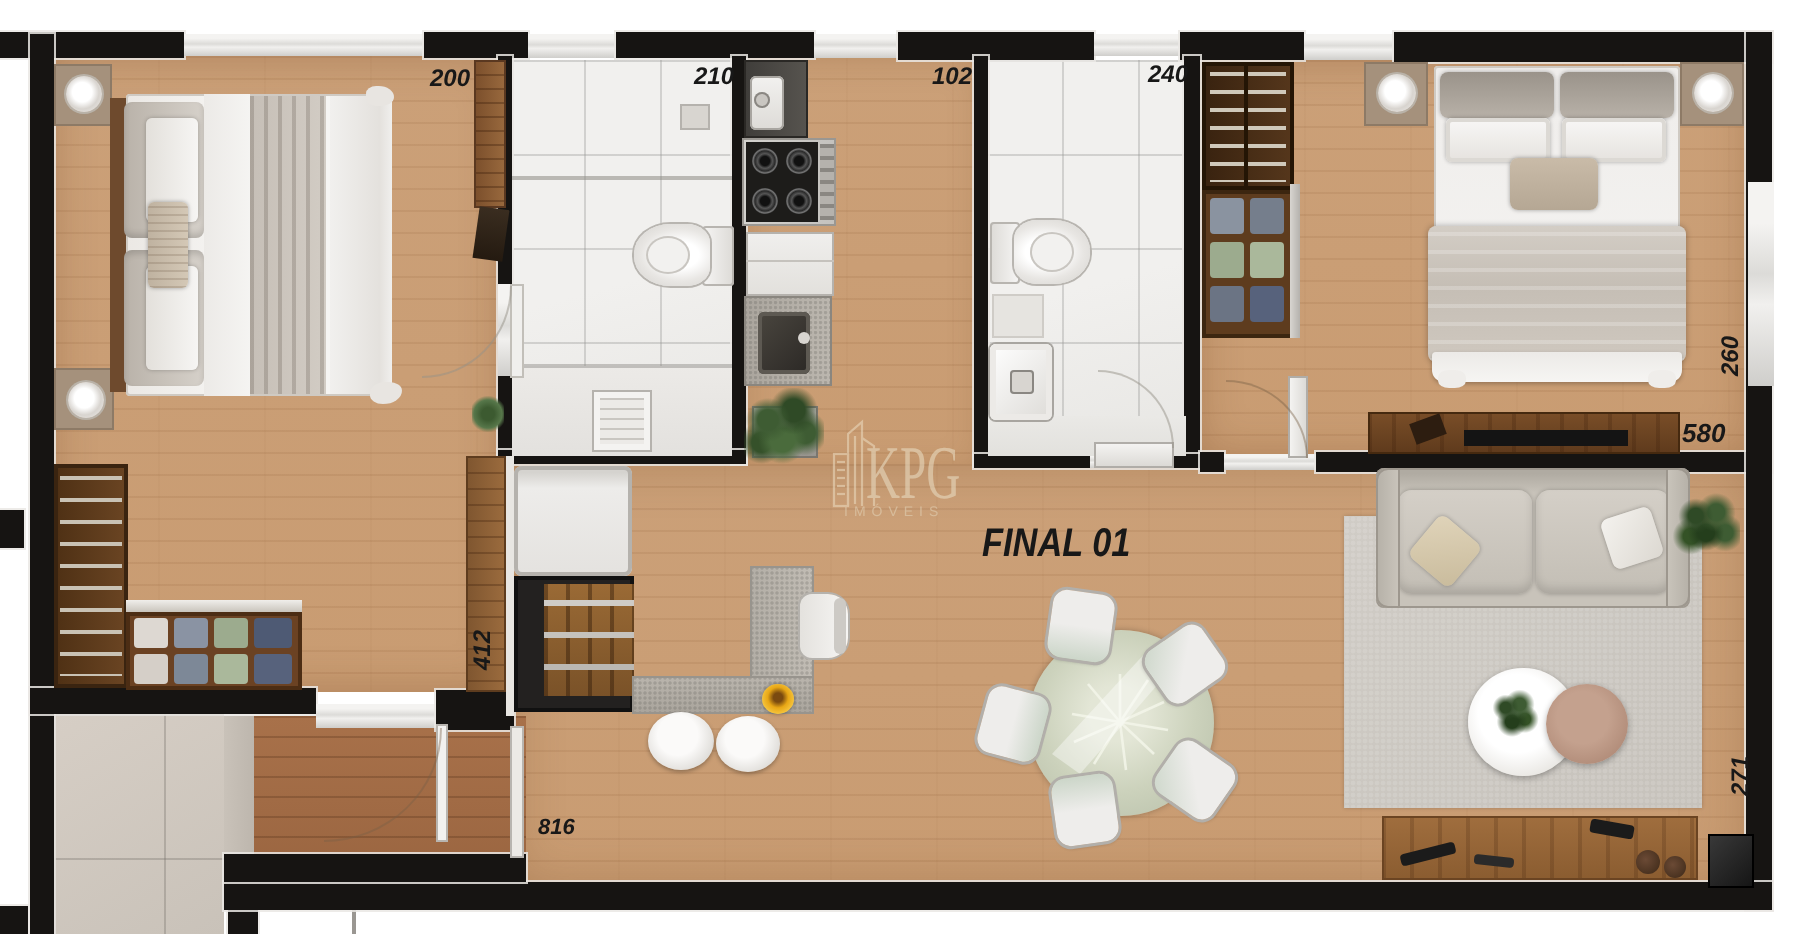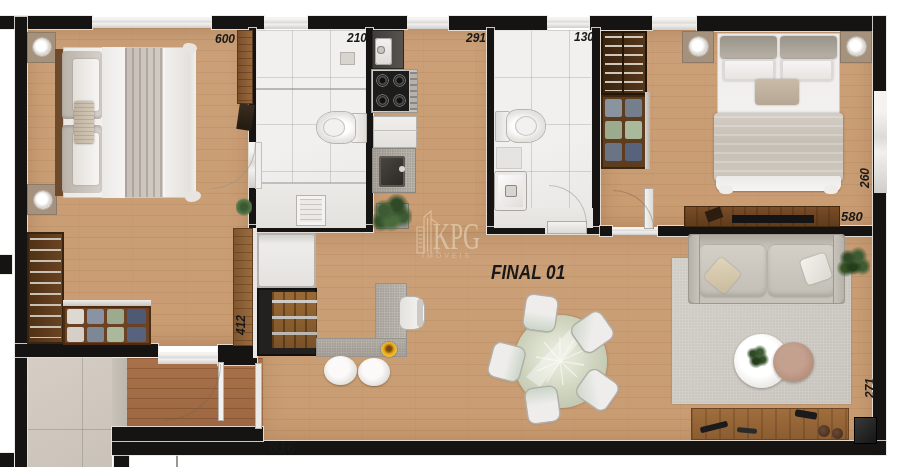--- a/index.html
+++ b/index.html
@@ -337,23 +337,23 @@
 
   <div class="abs" style="left:256px;top:364px;width:5px;height:64px;background:#eceae6;box-shadow:0 0 0 1px #b8b5b0;"></div>
 
   <div class="abs" style="left:219px;top:363px;width:4px;height:57px;background:#f2f1ef;box-shadow:0 0 0 1px #b8b5b0;"></div>
   <div class="abs" style="left:162px;top:364px;width:58px;height:56px;border:1.4px solid rgba(120,95,70,0.4);border-width:0 1.4px 1.4px 0;border-radius:0 0 100% 0;"></div>
   <div class="abs" style="left:256px;top:143px;width:5px;height:45px;background:#f0efed;box-shadow:0 0 0 1px #c2bfb9;"></div>
   <div class="abs" style="left:256px;top:143px;width:44px;height:45px;border:1.3px solid rgba(150,145,135,0.5);border-width:0 0 1.3px 1.3px;border-radius:0 0 0 100%;transform:scaleX(-1);transform-origin:left;"></div>
   <div class="abs" style="left:613px;top:190px;width:40px;height:38px;border:1.3px solid rgba(120,95,70,0.42);border-width:1.3px 1.3px 0 0;border-radius:0 100% 0 0;"></div>
   <div class="abs" style="left:549px;top:185px;width:37px;height:38px;border:1.3px solid rgba(150,145,135,0.5);border-width:1.3px 1.3px 0 0;border-radius:0 100% 0 0;"></div>
 
-  <div class="lbl" style="left:215px;top:33px;">600</div>
+  <div class="lbl" style="left:215px;top:33px;">200</div>
   <div class="lbl" style="left:347px;top:32px;">210</div>
-  <div class="lbl" style="left:466px;top:32px;">291</div>
-  <div class="lbl" style="left:574px;top:31px;">130</div>
-  <div class="lbl" style="left:269px;top:442px;font-size:16px;">816</div>
+  <div class="lbl" style="left:466px;top:32px;">102</div>
+  <div class="lbl" style="left:574px;top:31px;">240</div>
+  <div class="lbl" style="left:269px;top:408px;font-size:11px;">816</div>
   <div class="lbl" style="left:231px;top:319px;transform:rotate(-90deg);transform-origin:center;">412</div>
   <div class="lbl" style="left:855px;top:172px;transform:rotate(-90deg);">260</div>
   <div class="lbl" style="left:841px;top:211px;font-size:13px;">580</div>
   <div class="lbl" style="left:860px;top:382px;transform:rotate(-90deg);">271</div>
   <div class="lbl" style="left:491px;top:266px;font-size:20px;letter-spacing:0px;transform:scaleX(0.86);transform-origin:left;">FINAL 01</div>
 </div>
 
 </body></html>

